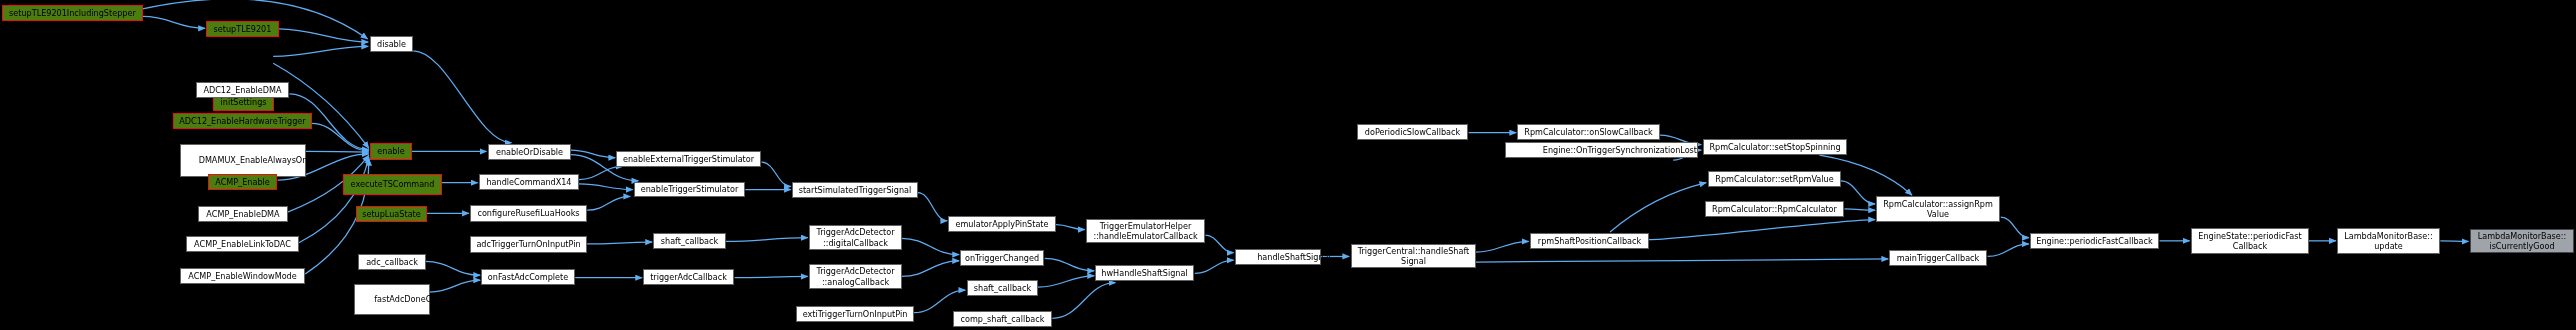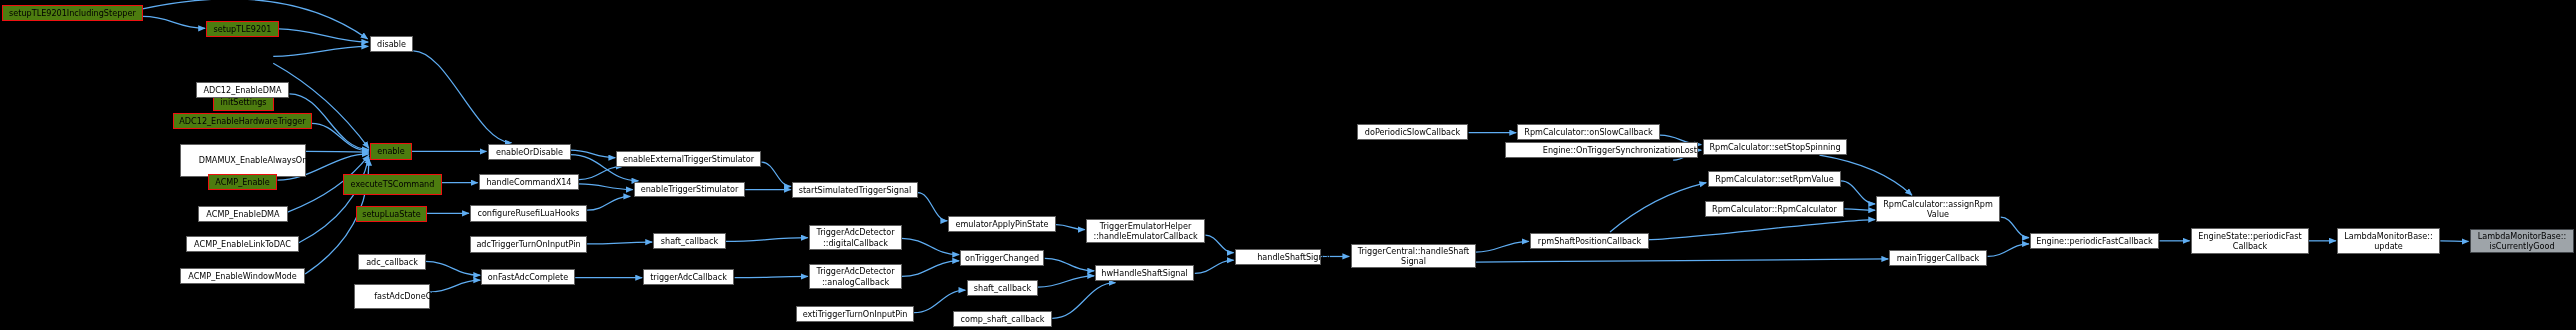--- a/index.html
+++ b/index.html
@@ -107,21 +107,21 @@
     <div class="node entry" style="left: 173px; top: 113px; width: 139px; height: 16.3px;"><span>ADC12_EnableHardwareTrigger</span></div>
     <div class="node" style="left: 180px; top: 144px; width: 126px; height: 33px; padding-left: 20px;"><span>DMAMUX_EnableAlwaysOn</span></div>
     <div class="node entry" style="left: 370px; top: 143px; width: 42px; height: 17px;"><span>enable</span></div>
     <div class="node entry" style="left: 208px; top: 174px; width: 69px; height: 16.3px;"><span>ACMP_Enable</span></div>
     <div class="node" style="left: 198px; top: 206px; width: 90px; height: 15.6px;"><span>ACMP_EnableDMA</span></div>
     <div class="node" style="left: 186px; top: 236px; width: 113px; height: 15.6px;"><span>ACMP_EnableLinkToDAC</span></div>
     <div class="node" style="left: 180px; top: 268px; width: 125px; height: 15.6px;"><span>ACMP_EnableWindowMode</span></div>
     <div class="node entry" style="left: 343px; top: 174px; width: 99px; height: 21px;"><span>executeTSCommand</span></div>
     <div class="node entry" style="left: 356px; top: 206px; width: 71px; height: 16.3px;"><span>setupLuaState</span></div>
     <div class="node" style="left: 358px; top: 254px; width: 68px; height: 16.3px;"><span>adc_callback</span></div>
-    <div class="node" style="left: 354px; top: 284px; width: 76px; height: 25px; padding-left: 27px;"><span>fastAdcDoneCB</span></div>
+    <div class="node" style="left: 354px; top: 284px; width: 76px; height: 31px; padding-left: 27px;"><span>fastAdcDoneCB</span></div>
     <div class="node" style="left: 488px; top: 144px; width: 83px; height: 15.6px;"><span>enableOrDisable</span></div>
     <div class="node" style="left: 479px; top: 174px; width: 100px; height: 16.3px;"><span>handleCommandX14</span></div>
     <div class="node" style="left: 470px; top: 205px; width: 117px; height: 17px;"><span>configureRusefiLuaHooks</span></div>
     <div class="node" style="left: 470px; top: 236px; width: 117px; height: 17px;"><span>adcTriggerTurnOnInputPin</span></div>
     <div class="node" style="left: 481px; top: 269px; width: 94px; height: 15.6px;"><span>onFastAdcComplete</span></div>
     <div class="node" style="left: 616px; top: 151px; width: 145px; height: 15.6px;"><span>enableExternalTriggerStimulator</span></div>
     <div class="node" style="left: 634px; top: 182px; width: 111px; height: 15px;"><span>enableTriggerStimulator</span></div>
     <div class="node" style="left: 653px; top: 233px; width: 73px; height: 16.3px;"><span>shaft_callback</span></div>
     <div class="node" style="left: 643px; top: 269px; width: 91px; height: 15.6px;"><span>triggerAdcCallback</span></div>
     <div class="node" style="left: 792px; top: 182px; width: 126px; height: 15.6px;"><span>startSimulatedTriggerSignal</span></div>

